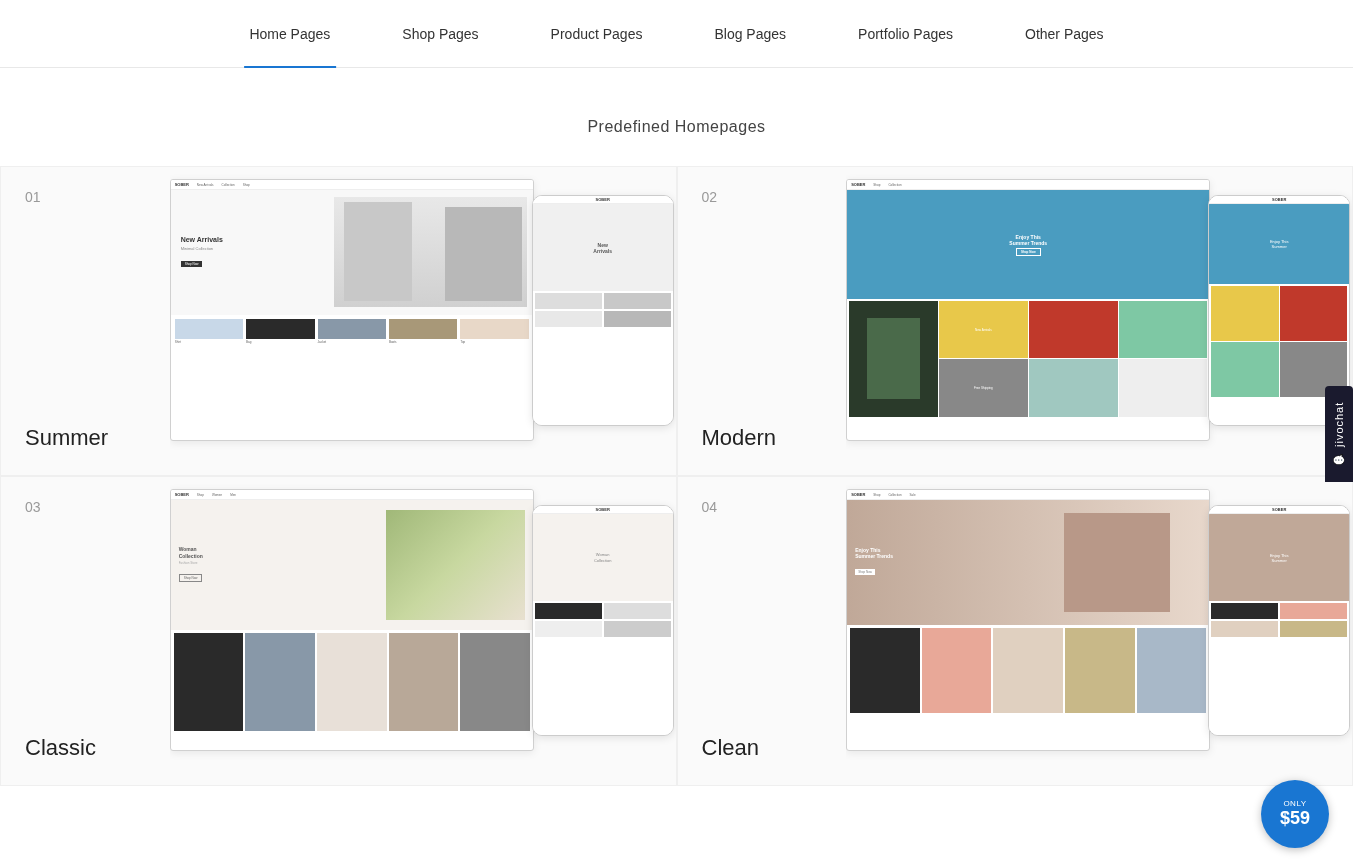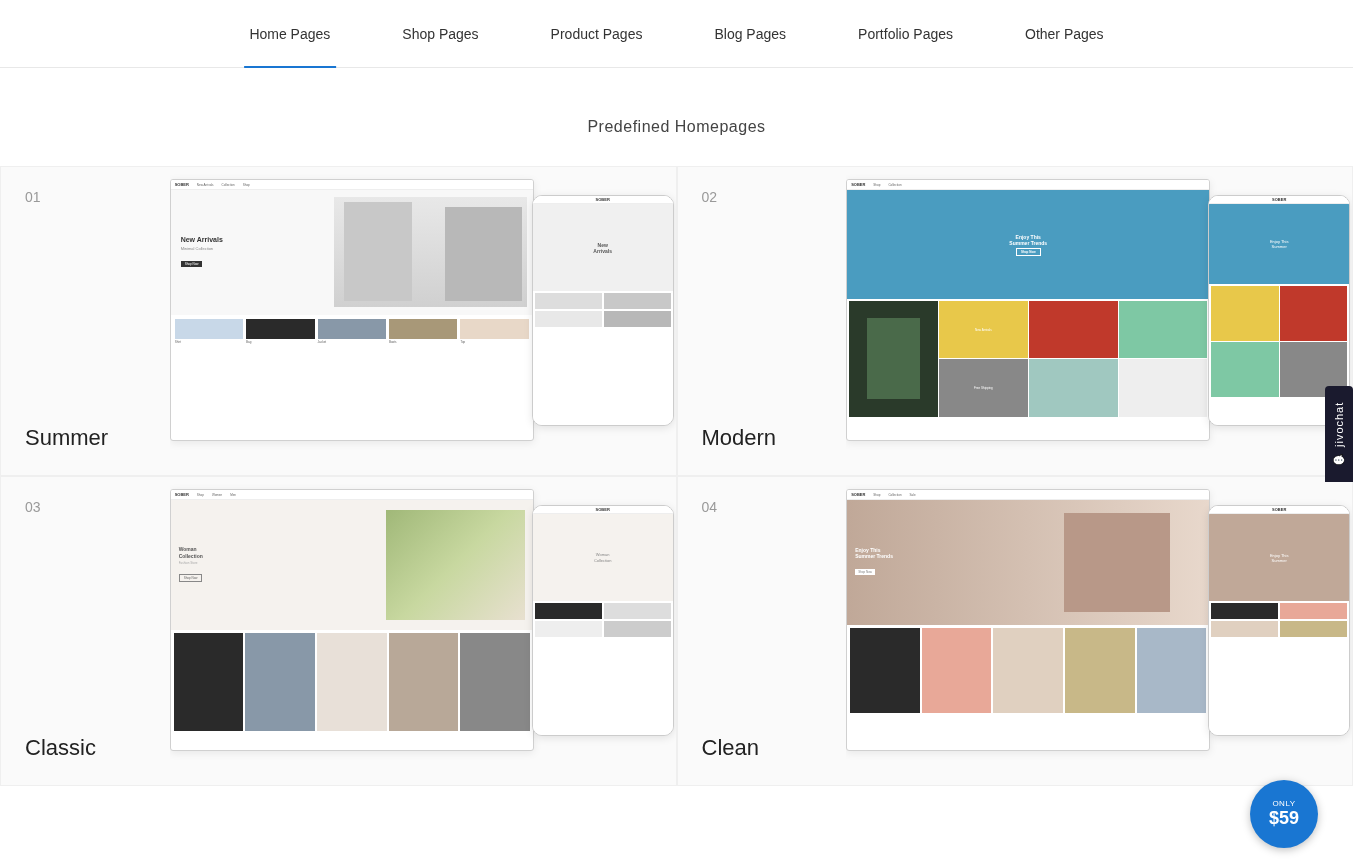--- a/index.html
+++ b/index.html
@@ -120,21 +120,21 @@
       display: flex;
       align-items: center;
       gap: 6px;
       border-radius: 0 0 4px 4px;
     }
 
     
     .price-badge {
       position: fixed;
       bottom: 20px;
-      right: 35px;
+      right: 24px;
       width: 68px;
       height: 68px;
       border-radius: 50%;
       background: #1976d2;
       color: #fff;
       display: flex;
       flex-direction: column;
       align-items: center;
       justify-content: center;
       font-size: 10px;

